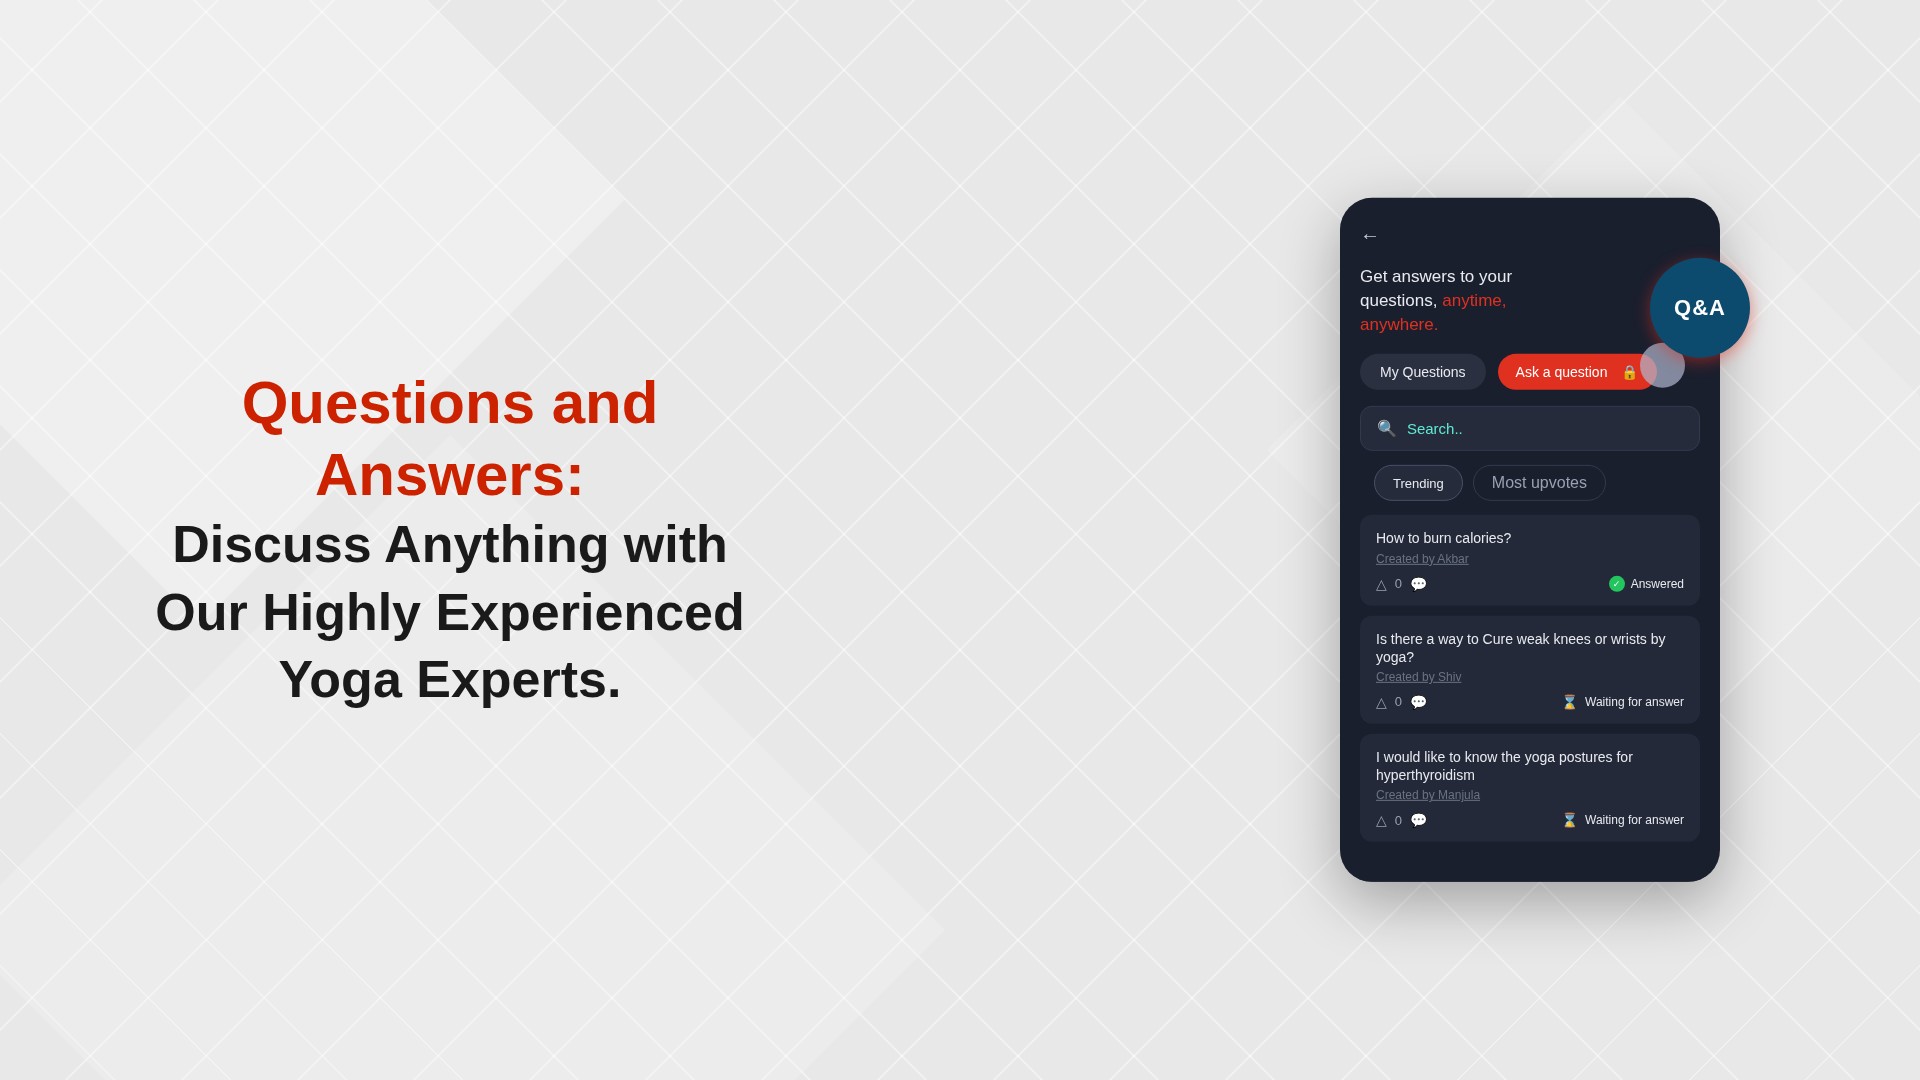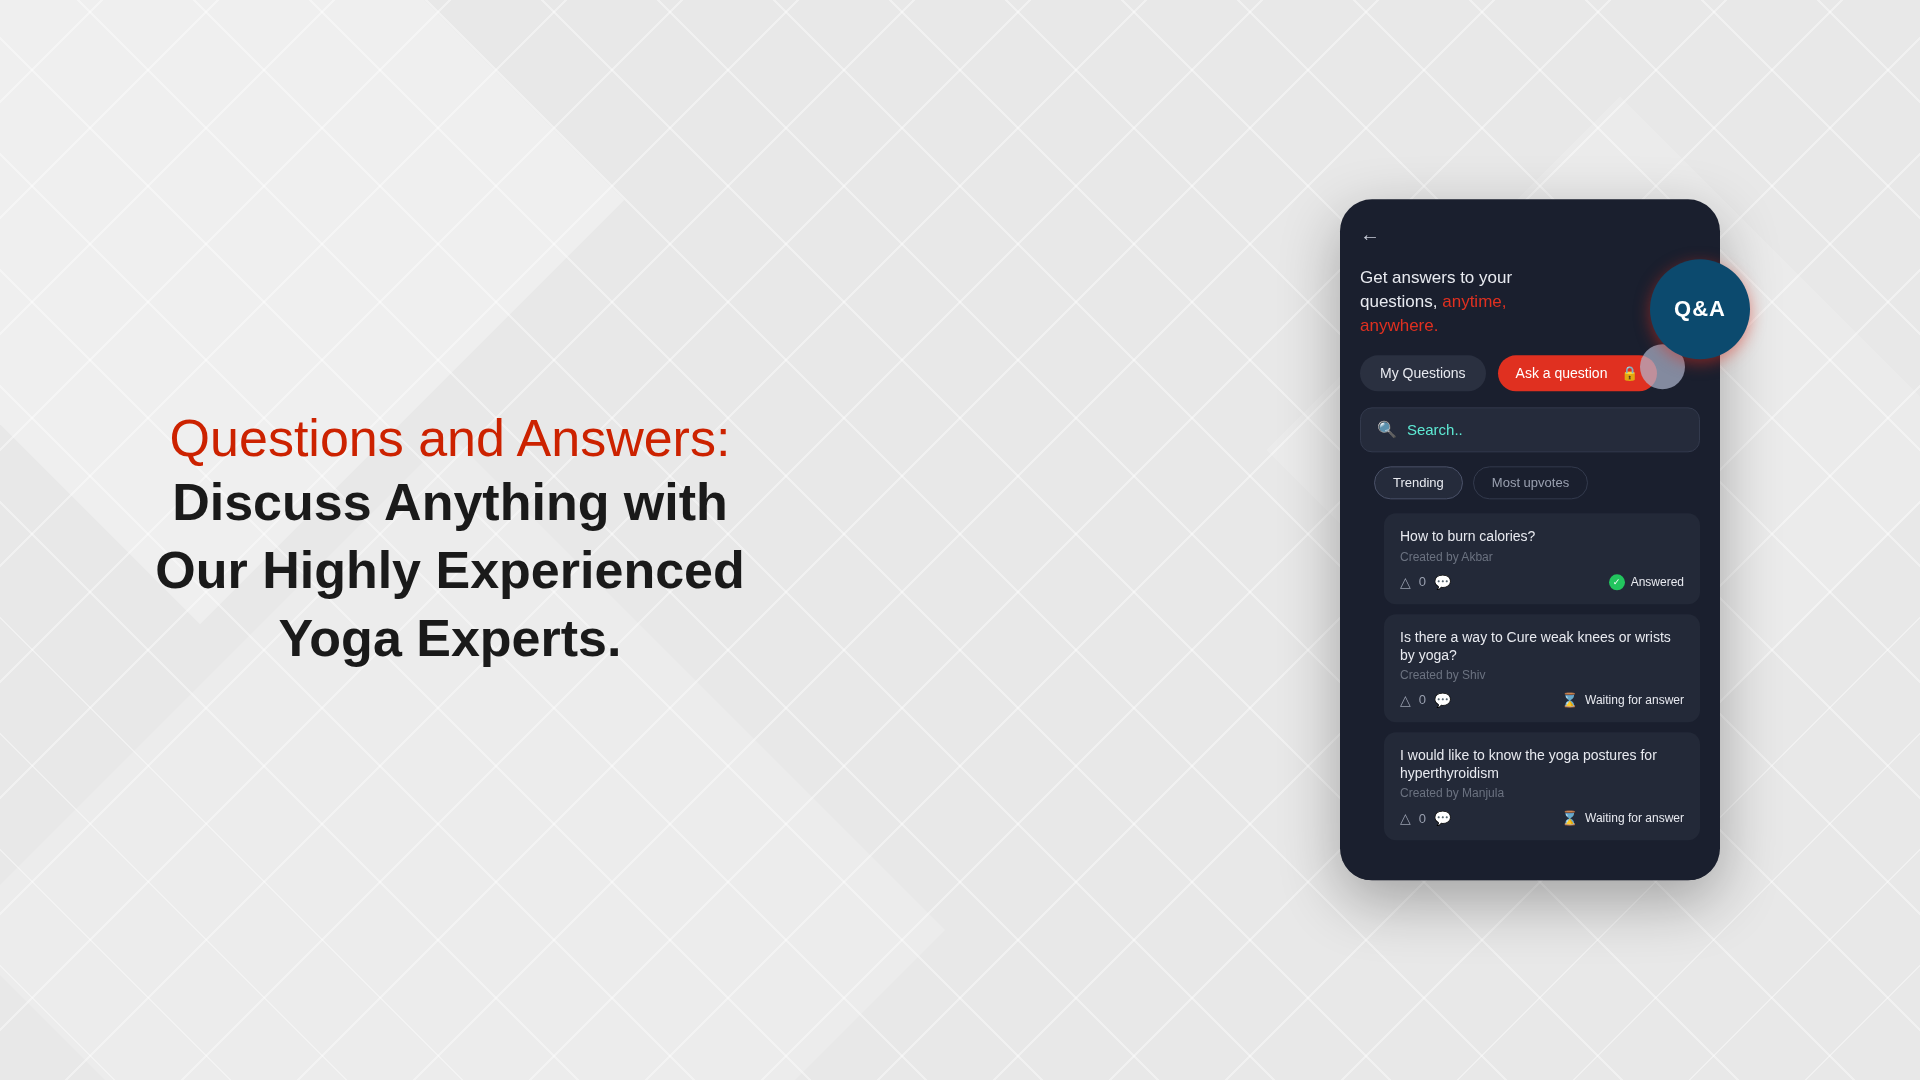--- a/index.html
+++ b/index.html
@@ -76,22 +76,22 @@
     .left-content {
       position: absolute;
       left: 150px;
       top: 50%;
       transform: translateY(-50%);
       text-align: center;
       max-width: 600px;
     }
 
     .left-title {
-      font-size: 52px;
-      font-weight: 400;
+      font-size: 60px;
+      font-weight: 700;
       color: #cc2200;
       line-height: 1.2;
     }
 
     .left-subtitle {
       font-size: 52px;
       font-weight: 700;
       color: #1a1a1a;
       line-height: 1.3;
     }
@@ -270,31 +270,30 @@
       font-size: 13px;
       cursor: pointer;
     }
 
     .tab-most-upvotes {
       background: transparent;
       color: #9aa0b0;
       border: 1.5px solid #333a4d;
       border-radius: 20px;
       padding: 8px 18px;
-      font-size: 13px;
+      font-size: 16px;
       cursor: pointer;
     }
 
     
     .questions-list {
       padding: 0 20px;
       display: flex;
       flex-direction: column;
       gap: 0;
-      margin-left: 24px;
     }
 
     .question-card {
       background: #232938;
       border-radius: 12px;
       padding: 14px 16px;
       margin-bottom: 10px;
     }
 
     .q-title {
@@ -302,20 +301,21 @@
       font-size: 14px;
       font-weight: 500;
       margin-bottom: 4px;
       line-height: 1.3;
     }
 
     .q-created {
       color: #6b7280;
       font-size: 12px;
       margin-bottom: 10px;
+      text-decoration: underline;
     }
 
     .q-footer {
       display: flex;
       justify-content: space-between;
       align-items: center;
     }
 
     .q-stats {
       display: flex;

